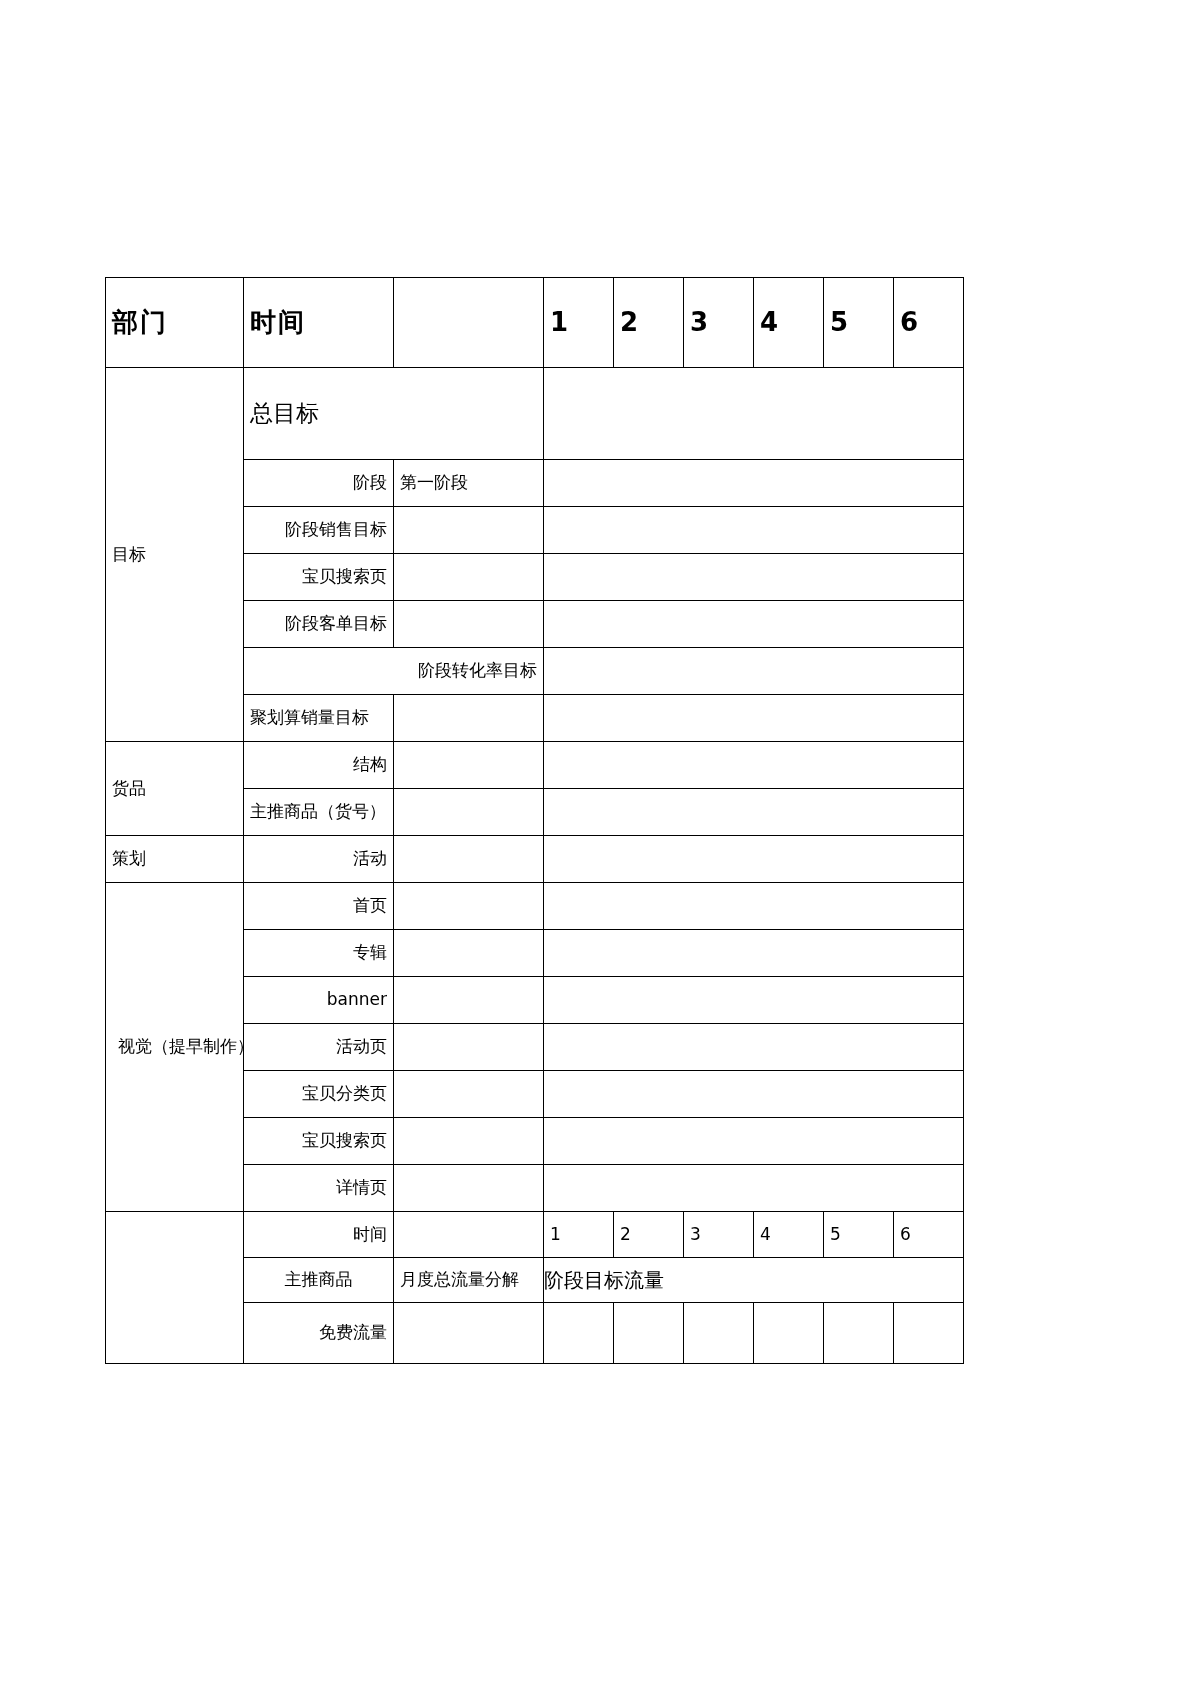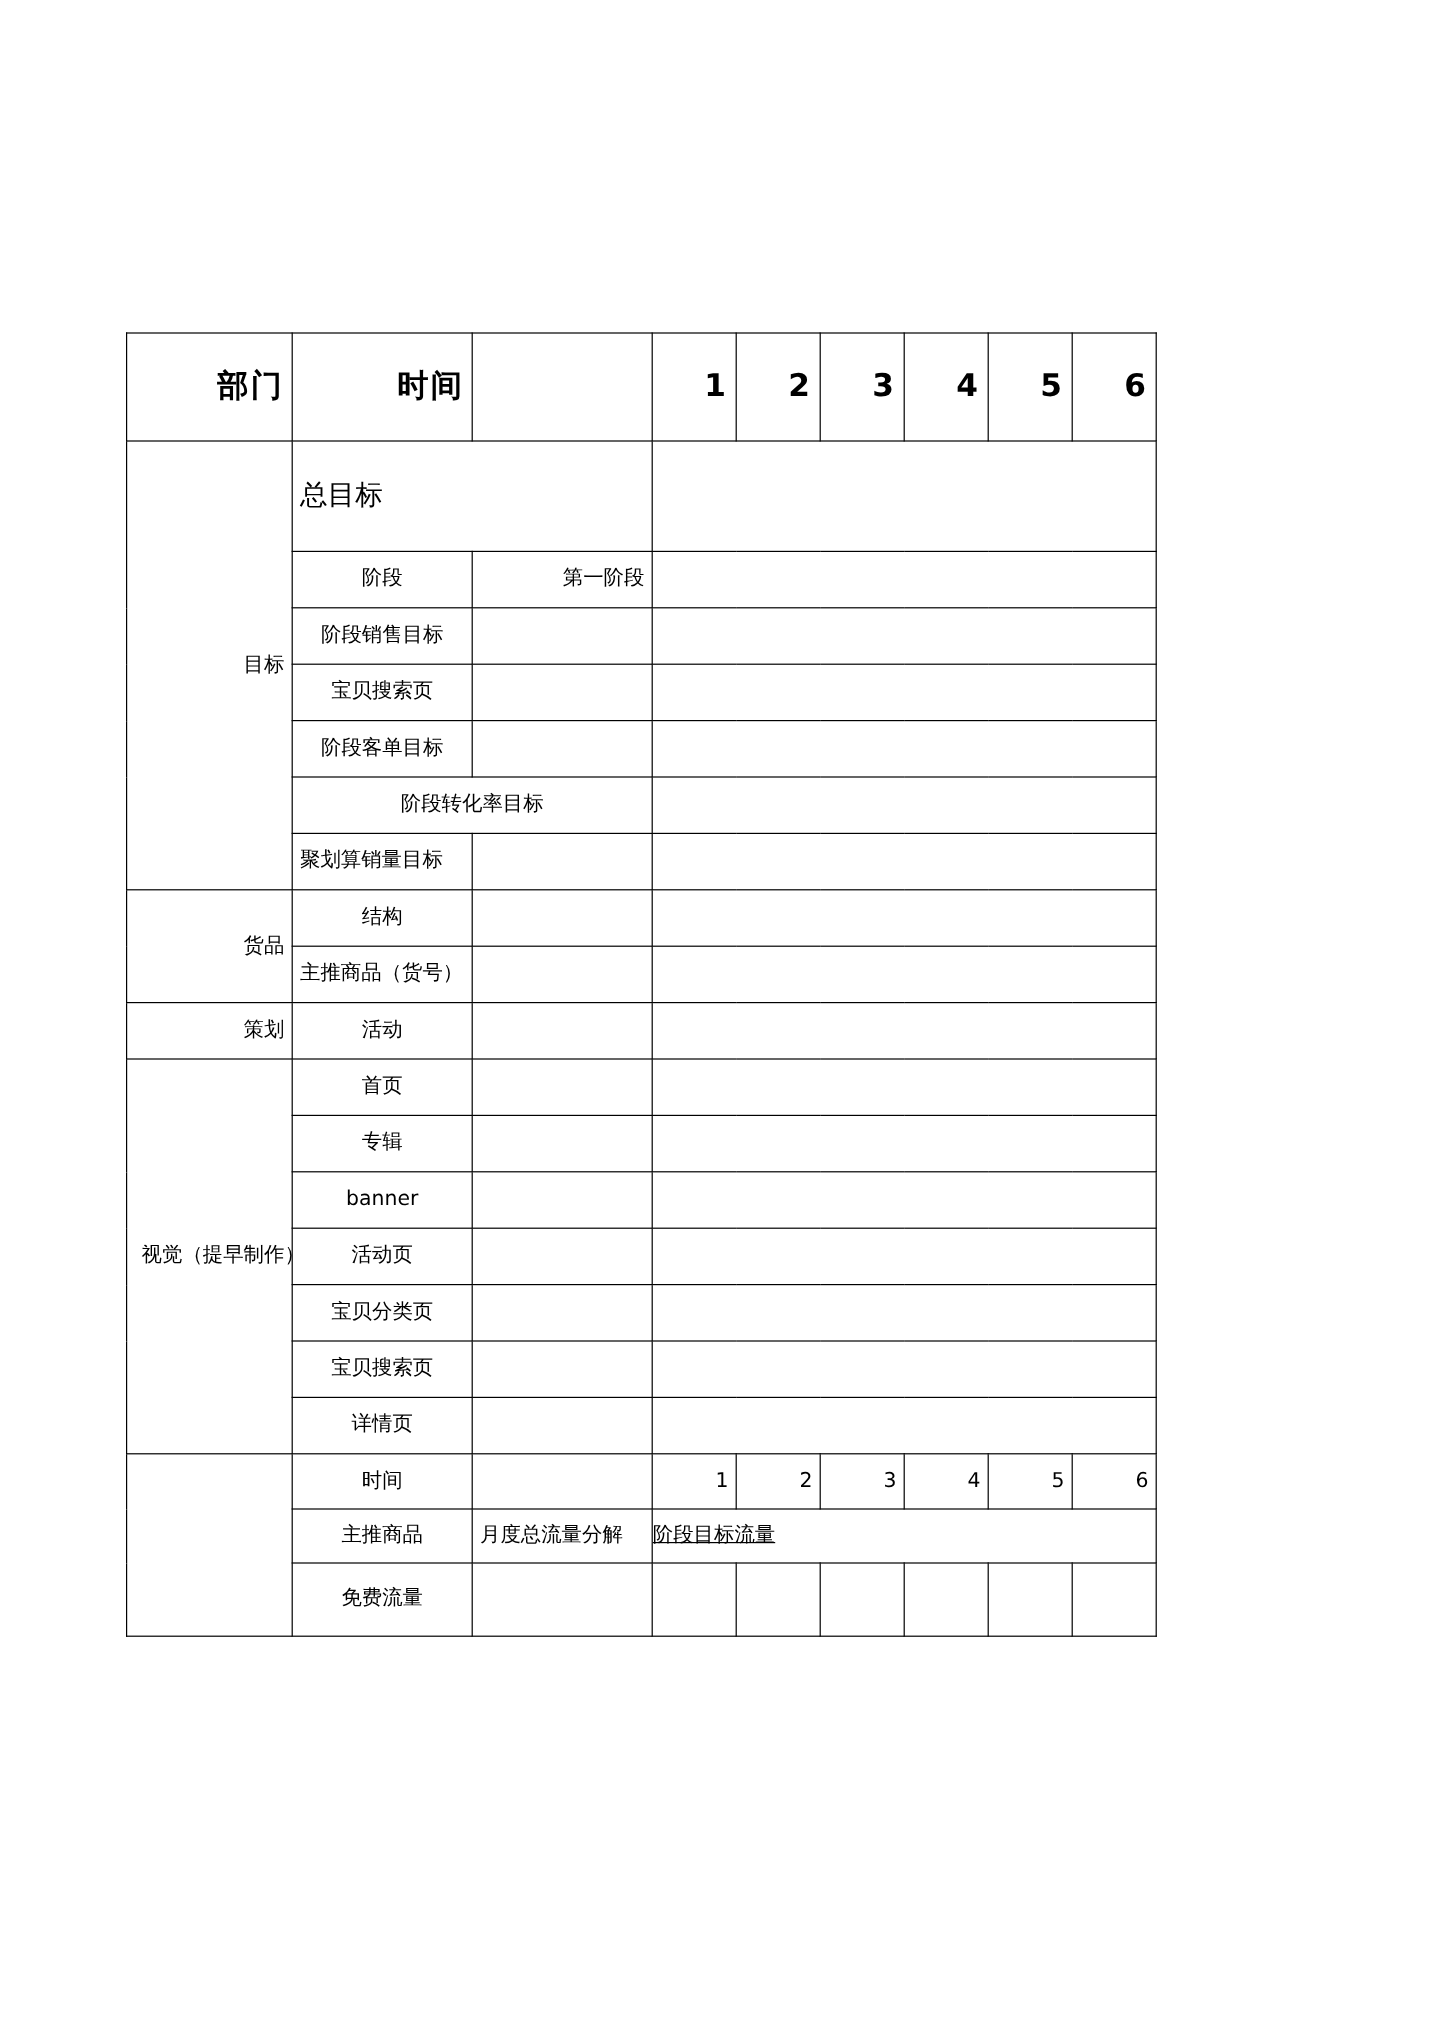--- a/index.html
+++ b/index.html
@@ -46,22 +46,22 @@
   .c-val    { width: 150px; }
   .c-num    { width: 70px; }
 
   
   .cc {
     display: block;
     padding: 0 6px;
     white-space: nowrap;
     overflow: visible;
   }
-  .center  { text-align: right; }
-  .left    { text-align: center; }
+  .center  { text-align: left; }
+  .left    { text-align: right; }
 
   
   .hdr-big {
     height: 90px;
   }
   .hdr-big .cc {
     font-size: 26px;
     font-weight: bold;
     letter-spacing: 2px;
   }
@@ -107,24 +107,23 @@
   
   .promo-label {
     font-size: 17px;
     text-align: center;
   }
   .promo-sub {
     font-size: 17px;
     text-align: left;
   }
   .flow-target {
-    font-size: 17px;
+    font-size: 20px;
     text-align: right;
     padding-right: 6px;
-    text-decoration: underline;
   }
   .row-promo-a { height: 46px; }
   .row-promo-b { height: 45px; }
   .row-promo-c { height: 61px; }
 </style>
 </head>
 <body>
 
 <div id="sheet">
   <table class="grid">

